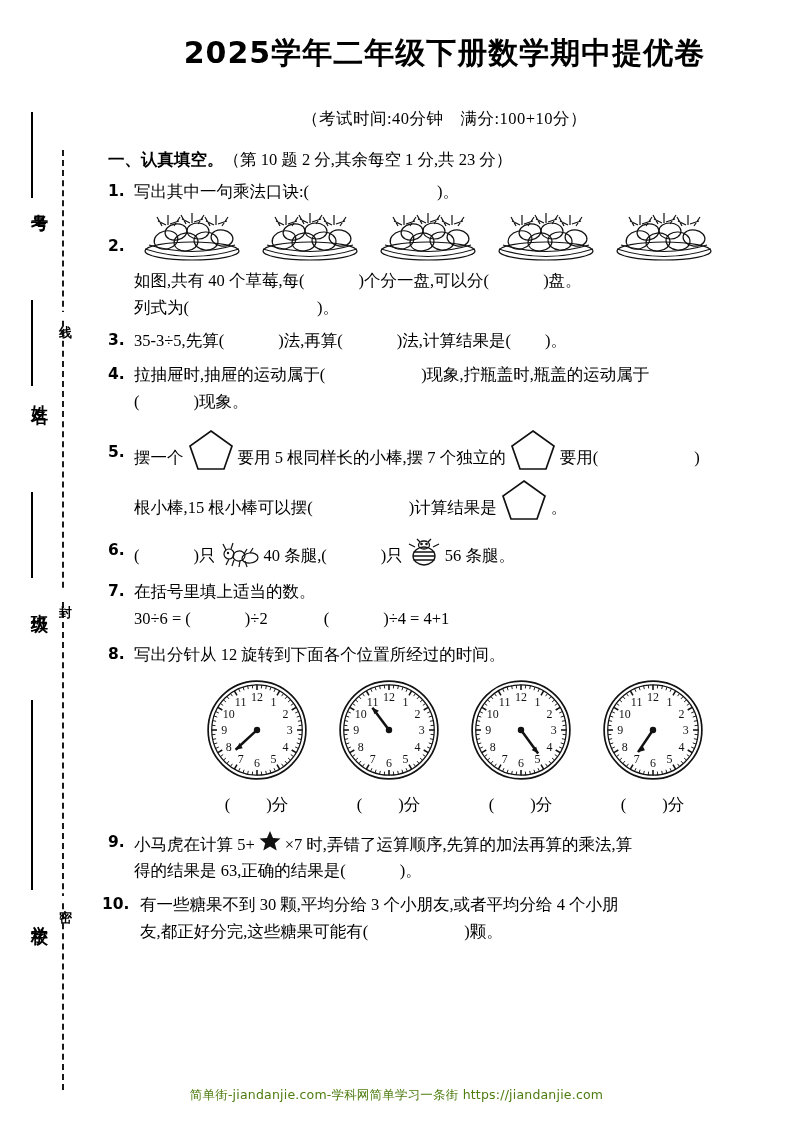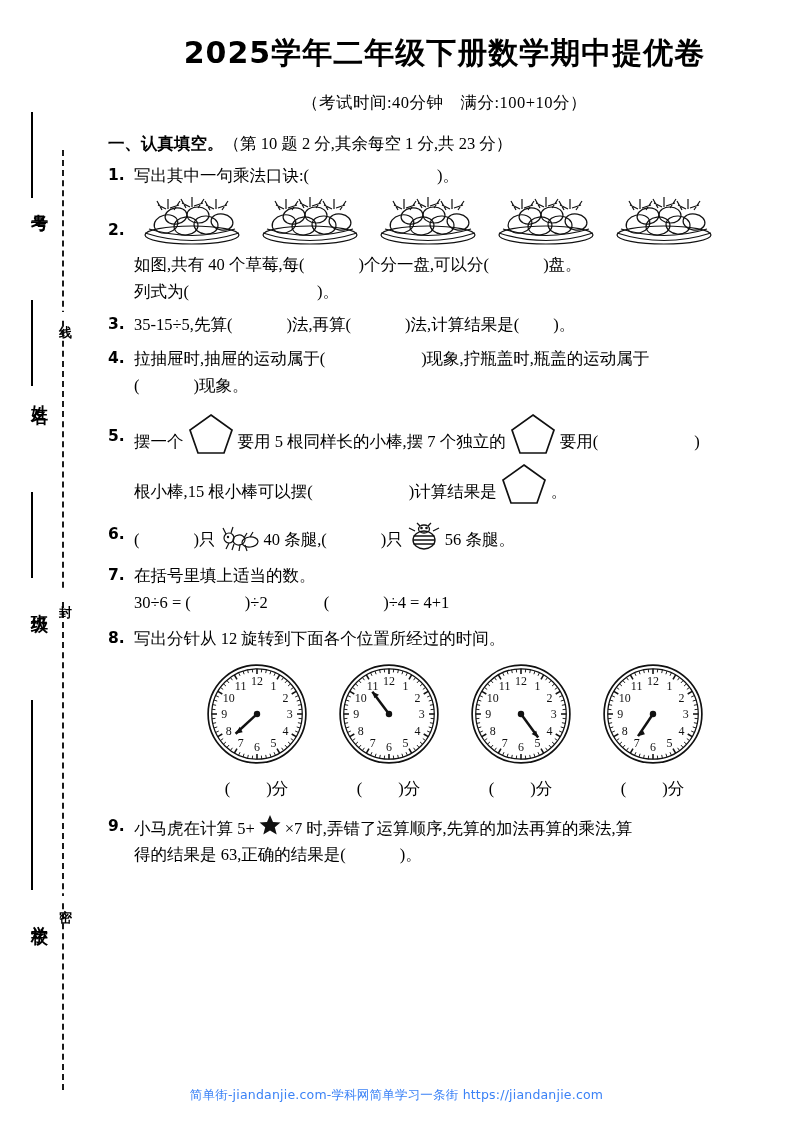--- a/index.html
+++ b/index.html
@@ -74,21 +74,21 @@
   #paper-title {
     margin: 34px 0 0 0;
     text-align: center;
     font-family: "DejaVu Sans", "Liberation Sans", sans-serif;
     font-weight: bold;
     font-size: 30px;
     letter-spacing: 1px;
     line-height: 1.25;
   }
   #exam-meta {
-    margin-top: 20px;
+    margin-top: 36px;
     text-align: center;
     font-size: 16.5px;
     letter-spacing: .5px;
   }
 
   
   #section-one {
     margin-top: 18px;
     font-size: 16.5px;
     line-height: 1.5;
@@ -159,21 +159,21 @@
   .clock-caption .cb { display: inline-block; width: 36px; }
 
   
   #footer {
     position: absolute;
     left: 0; right: 0;
     bottom: 18px;
     text-align: center;
     font-family: "DejaVu Sans", "Liberation Sans", sans-serif;
     font-size: 12.5px;
-    color: #3b82f6;
+    color: #4d7c0f;
     letter-spacing: .2px;
   }
 </style>
 </head>
 <body>
 
 <div id="left-margin">
 
   <div class="vrule" style="top:112px;height:86px;"></div>
   <div class="vlabel" style="top:200px;">考号</div>
@@ -298,21 +298,21 @@
       <span>如图,共有 40 个草莓,每(</span><span class="blank-m"></span><span>)个分一盘,可以分(</span><span class="blank-m"></span><span>)盘。</span>
     </span>
     <span class="line">
       <span>列式为(</span><span class="blank-xl"></span><span>)。</span>
     </span>
   </div>
 
   <div class="q">
     <span class="qnum">3.</span>
     <span class="line">
-      <span>35-15÷5,先算(</span><span class="blank-m"></span><span>)法,再算(</span><span class="blank-m"></span><span>)法,计算结果是(</span><span class="blank-s"></span><span>)。</span>
+      <span>35-3÷5,先算(</span><span class="blank-m"></span><span>)法,再算(</span><span class="blank-m"></span><span>)法,计算结果是(</span><span class="blank-s"></span><span>)。</span>
     </span>
   </div>
 
   <div class="q">
     <span class="qnum">4.</span>
     <span class="line">
       <span>拉抽屉时,抽屉的运动属于(</span><span class="blank-l"></span><span>)现象,拧瓶盖时,瓶盖的运动属于</span>
     </span>
     <span class="line">
       <span>(</span><span class="blank-m"></span><span>)现象。</span>
@@ -723,16 +723,23 @@
     <span class="line">
       <span>小马虎在计算 5+</span><svg class="star" width="22" height="22" viewBox="0 0 22 22">
           <polygon points="11,1 14,8 21.5,8.4 15.8,13.2 17.7,20.6 11,16.5 4.3,20.6 6.2,13.2 0.5,8.4 8,8" fill="#111"></polygon>
         </svg><span>×7 时,弄错了运算顺序,先算的加法再算的乘法,算</span>
     </span>
     <span class="line">
       <span>得的结果是 63,正确的结果是(</span><span class="blank-m"></span><span>)。</span>
     </span>
   </div>
 
+  <div class="q" style="padding-left:32px;">
+    <span class="qnum wide">10.</span>
+    <span class="line">有一些糖果不到 30 颗,平均分给 3 个小朋友,或者平均分给 4 个小朋</span>
+    <span class="line">
+      <span>友,都正好分完,这些糖果可能有(</span><span class="blank-l"></span><span>)颗。</span>
+    </span>
+  </div>
 
 </div>
 
 <div id="footer">简单街-jiandanjie.com-学科网简单学习一条街 https://jiandanjie.com</div>
 
 </body></html>

